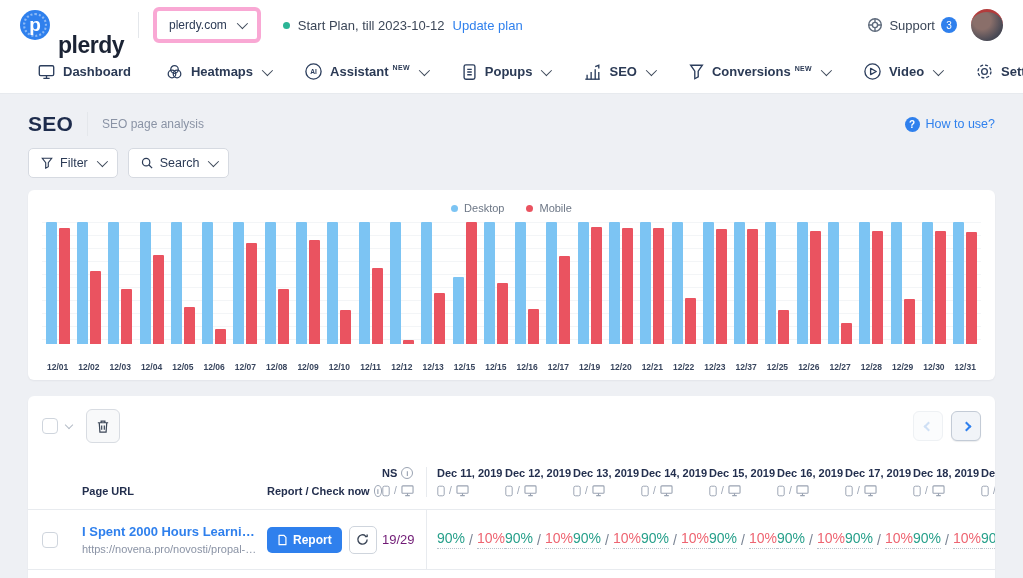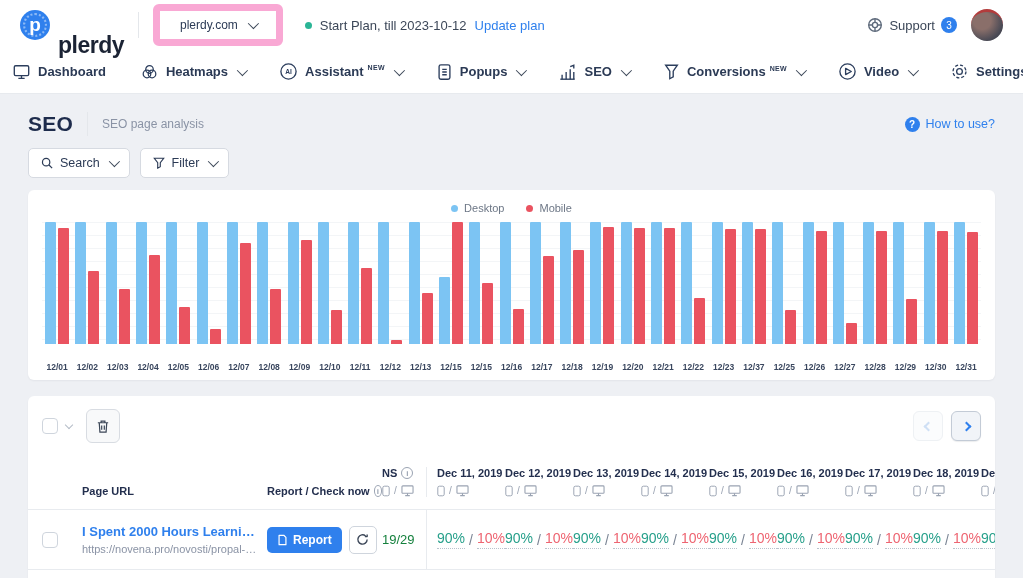--- a/index.html
+++ b/index.html
@@ -8,35 +8,35 @@
   .app { position:relative; width:1023px; height:578px; overflow:hidden; background:#eef0f4; }
 
   
   .topbar { height:50px; background:#fff; display:flex; align-items:center; padding:0 20px; gap:14px; }
   .logo-wrap { display:flex; align-items:center; gap:8px; }
   .logo-mark { width:30px; height:30px; border-radius:50%; background:#2f80ed; color:#fff; font-weight:bold;
     display:flex; align-items:center; justify-content:center; font-size:19px; position:relative; }
   .logo-mark::after{ content:""; position:absolute; inset:3px; border-radius:50%; border:2px dotted rgba(255,255,255,.45); }
   .logo-text { font-size:23px; font-weight:bold; color:#1b2334; letter-spacing:-.5px;margin-top:40px; }
   .vdiv { width:1px; height:26px; background:#e4e7eb; }
-  .domain-btn { display:flex; align-items:center; gap:8px; border:7px solid #f9a8d4; border-radius:6px;
-    background:#fff; padding:7px 20px; font-size:12px; color:#2b3a55; cursor:pointer; }
+  .domain-btn { display:flex; align-items:center; gap:8px; border:4px solid #f9a8d4; border-radius:6px;
+    background:#fff; padding:7px 12px; font-size:12px; color:#2b3a55; cursor:pointer; }
   .plan { display:flex; align-items:center; gap:8px; font-size:13px; color:#3c4758; margin-left:8px; }
   .plan-dot { width:7px; height:7px; border-radius:50%; background:#2bb596; }
   .link-blue { color:#2f80ed; text-decoration:none; cursor:pointer; }
   .topbar-right { margin-left:auto; display:flex; align-items:center; gap:14px; }
   .support { display:flex; align-items:center; gap:6px; font-size:13px; color:#3c4758; cursor:pointer; }
   .badge { min-width:16px; height:16px; border-radius:8px; background:#2f80ed; color:#fff; font-size:10px;
     display:flex; align-items:center; justify-content:center; padding:0 4px; }
   .avatar { width:32px; height:32px; border-radius:50%;
     background: radial-gradient(circle at 35% 30%, #8a6f6a 0 30%, #4a4a55 70%, #33333d 100%);
     border-top:3px solid #b33c3c; cursor:pointer; }
 
   
-  .nav { height:44px; background:#fff; display:flex; align-items:center; padding:0 12px; gap:34px;
+  .nav { height:44px; background:#fff; display:flex; align-items:center; padding:0 37px; gap:34px;
     border-bottom:1px solid #e7eaee; }
   .nav-item { display:flex; align-items:center; gap:7px; font-size:13px; font-weight:bold; color:#2b3a55; cursor:pointer; }
   .nav-item svg { display:block; }
   .sup-new { font-size:7px; font-weight:bold; color:#2b3a55; align-self:flex-start; margin:2px 0 0 -3px; letter-spacing:.3px; }
   .chev { width:8px; height:8px; border-right:1.5px solid #3c4758; border-bottom:1.5px solid #3c4758;
     transform:rotate(45deg) translateY(-2px); margin-left:2px; }
 
   
   .page-head { display:flex; align-items:center; padding:18px 28px 8px 28px; }
   .page-title { font-size:21px; font-weight:bold; color:#1e2c4c; letter-spacing:.2px; }
@@ -86,21 +86,21 @@
   .col-report { width:115px; }
   .col-ns { width:45px; border-right:1px solid #e8ebef; }
   .col-date { width:68px; padding-left:10px; }
   .thead { padding-top:14px; padding-bottom:12px; border-bottom:1px solid #e8ebef; }
   .thead .tcell { display:flex; flex-direction:column; justify-content:flex-end; gap:5px; }
   .th-label { font-size:11px; font-weight:bold; color:#232f4e; display:flex; align-items:center; gap:4px; white-space:nowrap; }
   .info-i { width:12px; height:12px; border:1px solid #9aa3b2; border-radius:50%; color:#9aa3b2; font-size:8px;
     display:inline-flex; align-items:center; justify-content:center; font-weight:bold; }
   .devices { display:flex; align-items:center; gap:4px; color:#9aa3b2; font-size:10px; height:13px; }
   .tbody-row { align-items:center; height:60px; border-bottom:1px solid #e8ebef; }
-  .col-ns.body-ns { display:flex; align-items:center; height:100%; font-size:13px; color:#15803d; }
+  .col-ns.body-ns { display:flex; align-items:center; height:100%; font-size:13px; color:#701a75; }
   .row-title { font-size:13px; font-weight:bold; color:#2f80ed; white-space:nowrap; overflow:hidden; text-overflow:ellipsis;
     cursor:pointer; max-width:175px; }
   .row-url { font-size:11px; color:#8a93a5; white-space:nowrap; overflow:hidden; text-overflow:ellipsis; max-width:175px; margin-top:4px; }
   .col-report.body { display:flex; align-items:center; gap:7px; height:100%; }
   .report-btn { display:flex; align-items:center; gap:5px; background:#2f80ed; color:#fff; border:none; border-radius:5px;
     padding:6px 10px; font-size:12px; font-weight:bold; cursor:pointer; font-family:"Liberation Sans",sans-serif; }
   .refresh-btn { width:28px; height:28px; border:1px solid #cfd5dd; border-radius:5px; background:#fff;
     display:flex; align-items:center; justify-content:center; cursor:pointer; }
   .col-date.body { display:flex; align-items:center; height:100%; font-size:14px; white-space:nowrap; }
   .pct { padding-bottom:2px; border-bottom:1px dotted #b9c2cc; cursor:pointer; }
@@ -216,32 +216,32 @@
     <span class="vdiv"></span>
     <span class="page-sub">SEO page analysis</span>
     <div class="howto">
       <span class="q-icon">?</span>
       <a class="link-blue">How to use?</a>
     </div>
   </div>
 
   <div class="filter-row">
     <button class="tool-btn">
+      <svg width="12" height="12" viewBox="0 0 14 14" fill="none" stroke="#2b3a55" stroke-width="1.3">
+        <path d="M1.5 1.5h11l-4 5.2v4.6l-3 1.7V6.7z"></path>
+      </svg>
+      <span>Filter</span>
+      <span class="chev"></span>
+    </button>
+    <button class="tool-btn">
       <svg width="12" height="12" viewBox="0 0 14 14" fill="none" stroke="#2b3a55" stroke-width="1.4">
         <circle cx="6" cy="6" r="4.3"></circle>
           <path d="M9.3 9.3L13 13"></path>
       </svg>
       <span>Search</span>
-      <span class="chev"></span>
-    </button>
-    <button class="tool-btn">
-      <svg width="12" height="12" viewBox="0 0 14 14" fill="none" stroke="#2b3a55" stroke-width="1.3">
-        <path d="M1.5 1.5h11l-4 5.2v4.6l-3 1.7V6.7z"></path>
-      </svg>
-      <span>Filter</span>
       <span class="chev"></span>
     </button>
   </div>
 
   <div class="card chart-card">
     <div class="legend" id="chart-legend">
         <div class="legend-item">
           <span class="legend-dot" style="background:#7cc4f3"></span>
           <span>Desktop</span>
         </div>
@@ -362,27 +362,20 @@
             <div class="bar" style="height: 29%; background: rgb(234, 83, 96);"></div>
           </div>
           <div class="bar-label">12/16</div>
         </div>
         <div class="chart-group">
           <div class="bars">
             <div class="bar" style="height: 100%; background: rgb(124, 196, 243);"></div>
             <div class="bar" style="height: 72%; background: rgb(234, 83, 96);"></div>
           </div>
           <div class="bar-label">12/17</div>
-        </div>
-        <div class="chart-group">
-          <div class="bars">
-            <div class="bar" style="height: 100%; background: rgb(124, 196, 243);"></div>
-            <div class="bar" style="height: 77%; background: rgb(234, 83, 96);"></div>
-          </div>
-          <div class="bar-label">12/18</div>
         </div>
         <div class="chart-group">
           <div class="bars">
             <div class="bar" style="height: 100%; background: rgb(124, 196, 243);"></div>
             <div class="bar" style="height: 96%; background: rgb(234, 83, 96);"></div>
           </div>
           <div class="bar-label">12/19</div>
         </div>
         <div class="chart-group">
           <div class="bars">

